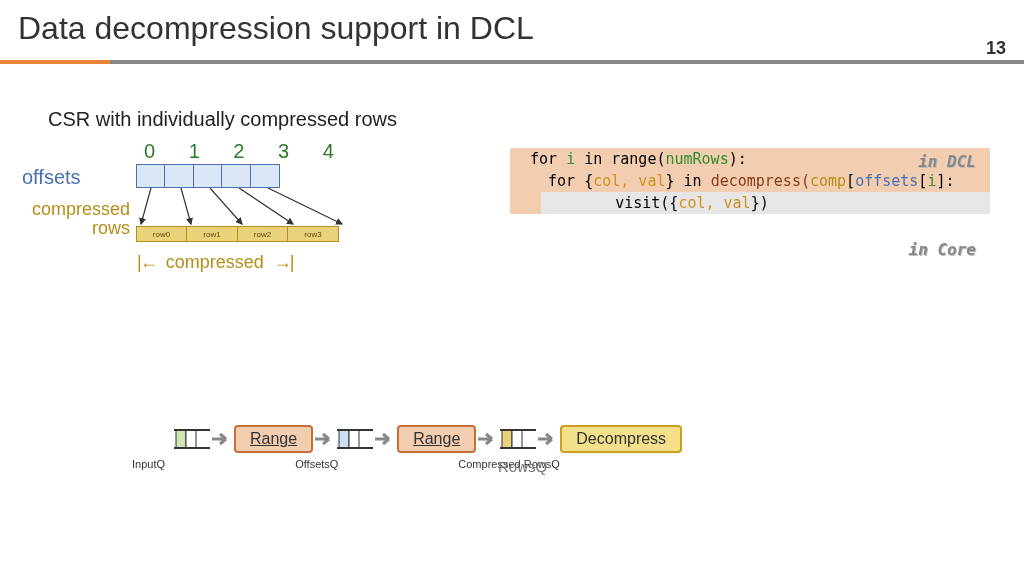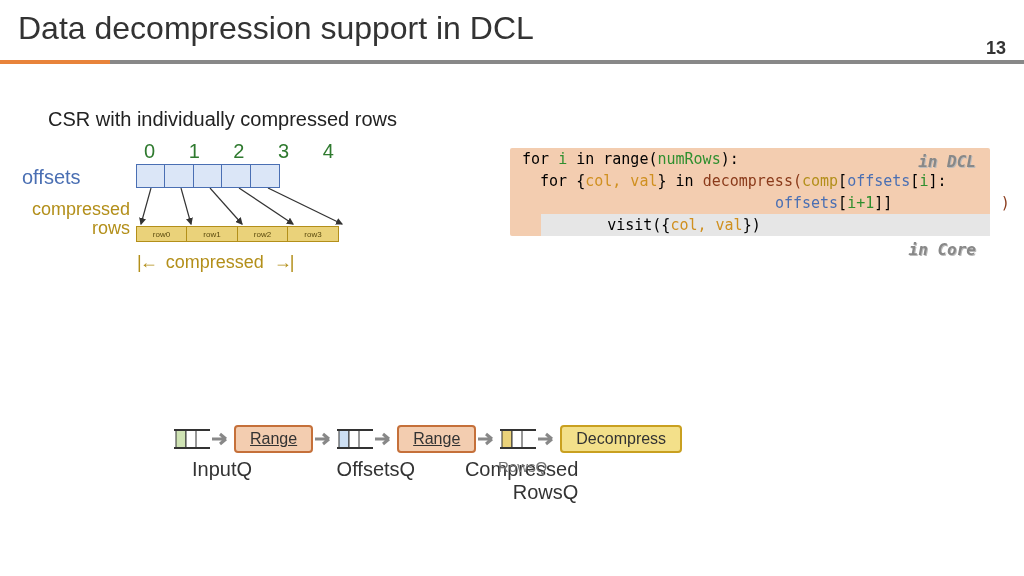--- a/index.html
+++ b/index.html
@@ -72,21 +72,21 @@
   .connectors { position:absolute; left:137px; top:188px; }
 
   
   .codeblock {
     position: absolute; left: 510px; top: 148px;
     width: 480px;
     font-family: "Consolas", monospace; font-size: 15px;
     background: #f3cdb0;
     border-radius: 2px;
   }
-  .codeblock .line { padding: 2px 12px; white-space: pre; }
+  .codeblock .line { padding: 2px 20px; white-space: pre; }
   .codeblock .coreline { background: #e6e6e6; margin-left: 31px; }
   .tok-i { color: #2f8f2f; }
   .tok-numrows { color: #2f8f2f; }
   .tok-colval { color: #d09020; }
   .tok-offsets { color: #4a6fb3; }
   .tok-idx { color: #2f8f2f; }
   .tok-decomp { color: #8a3a1a; }
   .tok-comp { color: #b38f1a; }
   .annot {
     position: absolute; font-style: italic; font-weight: 700;
@@ -100,21 +100,21 @@
   .pipeline {
     position: absolute; left: 170px; top: 424px;
     display: flex; align-items: center;
   }
   .queue {
     display: inline-block; position: relative; margin: 0 4px;
   }
   .queue svg { display:block; }
   .qlabel {
     position:absolute; top: 34px; left: 50%; transform: translateX(-50%);
-    font-size: 20px; color: #333; white-space: normal; text-align:right; width:120px;
+    font-size: 11px; color: #333; white-space: normal; text-align:left; width:120px;
   }
   .stage {
     display:inline-block; padding: 3px 14px; border-radius: 4px;
     font-size: 16px; border: 2px solid; margin: 0 4px;
   }
   .stage.range { background:#f3cdb0; border-color:#c5703a; color:#333;text-decoration:underline; }
   .stage.decomp { background:#f3e08a; border-color:#c9a020; color:#333; }
   .arrow {
     width: 20px; height: 14px; display:inline-block; margin: 0 -2px;
   }
@@ -159,21 +159,20 @@
 </div>
 <div class="comp-span">
   <span class="arrows">|←</span>&nbsp;&nbsp;<span>compressed</span>&nbsp;&nbsp;<span class="arrows">→|</span>
 </div>
 
 <div class="codeblock">
   <div class="annot dcl">in DCL</div>
   <div class="annot core">in Core</div>
   <div class="line"><span>for </span><span class="tok-i">i</span><span> in range(</span><span class="tok-numrows">numRows</span><span>):</span></div>
   <div class="line"><span>  for {</span><span class="tok-colval">col, val</span><span>} in </span><span class="tok-decomp">decompress(</span><span class="tok-comp">comp</span><span>[</span><span class="tok-offsets">offsets</span><span>[</span><span class="tok-idx">i</span><span>]:</span></div>
-  <div class="line"><span>                            </span><span class="tok-offsets">offsets</span><span>[</span><span class="tok-idx">i+1</span><span>]]</span><span class="tok-decomp">            )</span></div>
   <div class="line coreline"><span>      visit({</span><span class="tok-colval">col, val</span><span>})</span></div>
 </div>
 
 <div class="pipeline">
   <span class="queue">
     <svg width="36" height="30">
         <rect x="2" y="6" width="10" height="18" fill="#cfe3b4" stroke="#333"></rect>
         <rect x="12" y="6" width="10" height="18" fill="#fff" stroke="#333"></rect>
         <line x1="0" y1="6" x2="36" y2="6" stroke="#333" stroke-width="2"></line>
         <line x1="0" y1="24" x2="36" y2="24" stroke="#333" stroke-width="2"></line>

